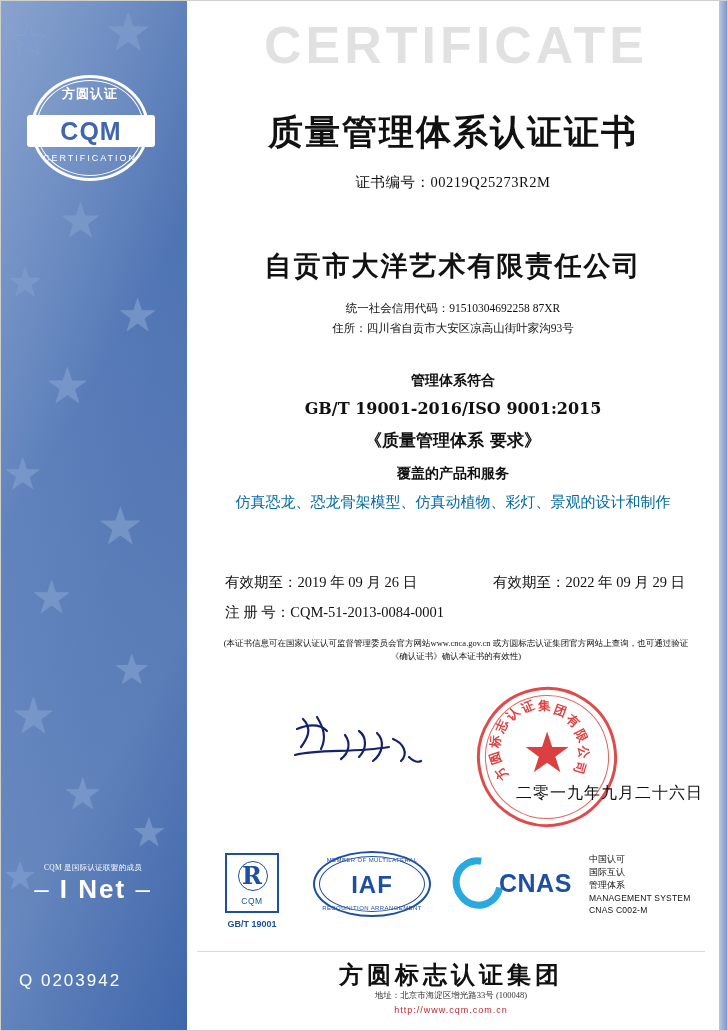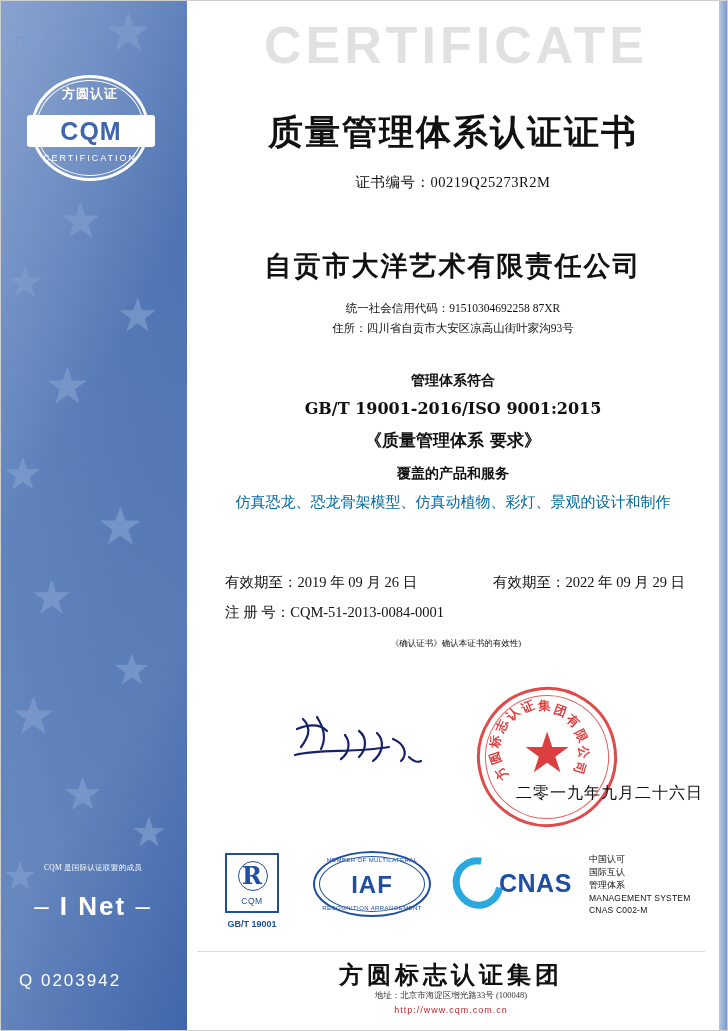--- a/index.html
+++ b/index.html
@@ -84,21 +84,21 @@
     position:absolute;left:12px;top:78px;width:106px;text-align:center;
     font-family:"Liberation Sans", sans-serif;
     font-size:9px;color:#ffffff;letter-spacing:2px;
   }
 
   
   .inet{
     position:absolute;left:12px;top:862px;width:160px;text-align:center;color:#ffffff;
   }
   .inet .tiny{
-    font-size:7.5px;letter-spacing:.3px;margin-bottom:18px;
+    font-size:7.5px;letter-spacing:.3px;margin-bottom:1px;
   }
   .inet .big{
     font-family:"Liberation Sans", sans-serif;
     font-size:26px;font-weight:bold;letter-spacing:2px;
   }
   .inet .big .dash{font-weight:normal;}
   .serial{
     position:absolute;left:18px;top:970px;color:#ffffff;
     font-family:"Liberation Sans", sans-serif;
     font-size:17px;letter-spacing:2px;
@@ -358,20 +358,21 @@
       <div>
         <span>有效期至：</span><span>2022 年 09 月 29 日</span>
       </div>
     </div>
     <div class="regline">
       <span>注 册 号：</span><span>CQM-51-2013-0084-0001</span>
     </div>
   </div>
 
   <div class="disclaimer">
+    <div>(本证书信息可在国家认证认可监督管理委员会官方网站www.cnca.gov.cn 或方圆标志认证集团官方网站上查询，也可通过验证</div>
     <div>《确认证书》确认本证书的有效性)</div>
   </div>
 
   <div class="signature">
     <svg class="sig-svg" viewBox="0 0 130 64">
       <g fill="none" stroke="#16216b" stroke-width="2.2" stroke-linecap="round">
         <path d="M10 6 C20 16, 14 26, 8 34"></path>
         <path d="M4 16 C14 12, 26 10, 34 18"></path>
         <path d="M24 4 C30 14, 34 24, 28 36"></path>
         <path d="M2 42 C26 36, 60 40, 96 34"></path>

